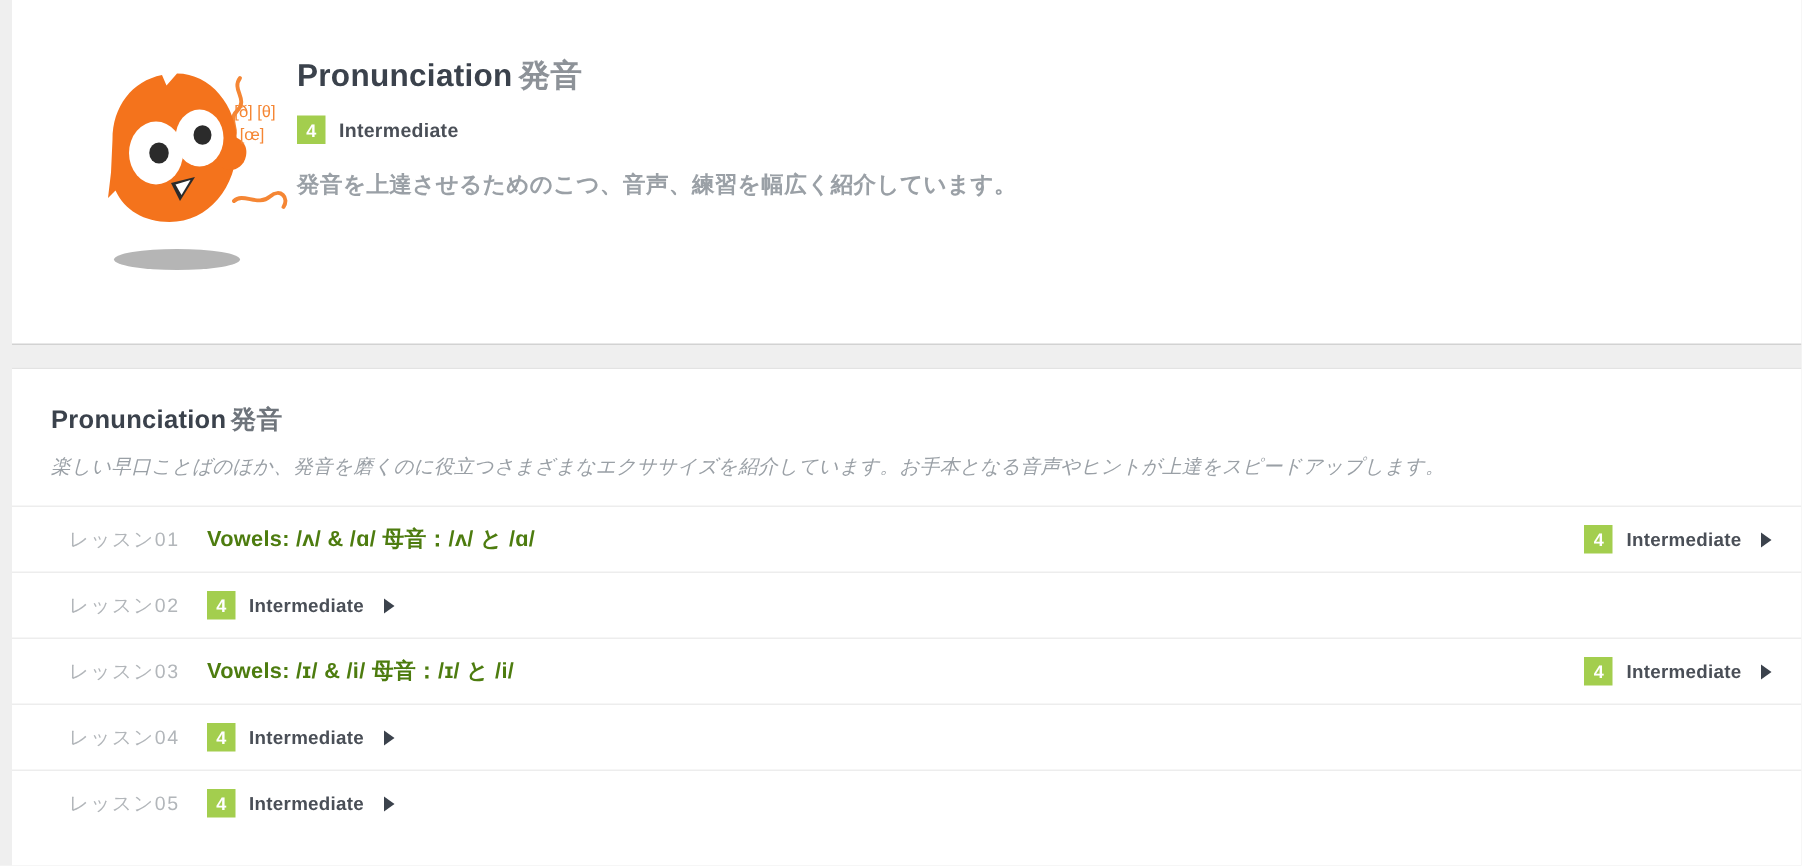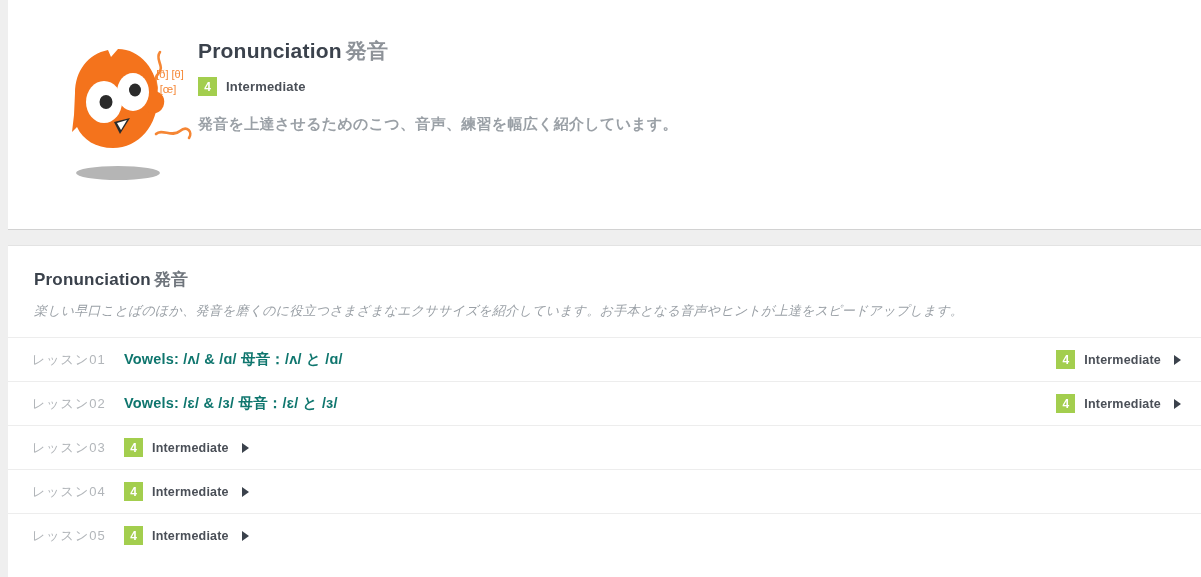--- a/index.html
+++ b/index.html
@@ -138,36 +138,36 @@
     max-width: 1145px;
     font-style: italic;
   }
 
   
   .lesson-row {
     display: flex;
     align-items: center;
     height: 44px;
     border-top: 1px solid #ededed;
-    padding: 0 8px 0 24px;
+    padding: 0 8px 0 38px;
     cursor: pointer;
   }
 
   .lesson-no {
     font-size: 13px;
     color: #b2b6ba;
     letter-spacing: 1px;
     width: 92px;
     min-width: 92px;
   }
 
   .lesson-title {
     font-size: 14.5px;
     font-weight: bold;
-    color: #0f766e;
+    color: #4d7c0f;
     letter-spacing: .2px;
     flex: 1;
     white-space: nowrap;
     overflow: hidden;
   }
 
   .row-right {
     display: flex;
     align-items: center;
     gap: 9px;
@@ -256,30 +256,30 @@
       <span class="lesson-title">Vowels: /ʌ/ &amp; /ɑ/ 母音：/ʌ/ と /ɑ/</span>
       <span class="row-right">
         <span class="level-num">4</span>
         <span class="row-level-label">Intermediate</span>
         <span class="arrow-icon"></span>
       </span>
     </div>
 
     <div class="lesson-row">
       <span class="lesson-no">レッスン02</span>
-      <span class="lesson-title">Vowels: /ɛ/ &amp; /ɜ/ 母音：/ɛ/ と /ɜ/</span>
       <span class="row-right">
         <span class="level-num">4</span>
         <span class="row-level-label">Intermediate</span>
         <span class="arrow-icon"></span>
       </span>
     </div>
 
     <div class="lesson-row">
       <span class="lesson-no">レッスン03</span>
+      <span class="lesson-title">Vowels: /ɪ/ &amp; /i/ 母音：/ɪ/ と /i/</span>
       <span class="row-right">
         <span class="level-num">4</span>
         <span class="row-level-label">Intermediate</span>
         <span class="arrow-icon"></span>
       </span>
     </div>
 
     <div class="lesson-row">
       <span class="lesson-no">レッスン04</span>
       <span class="row-right">

